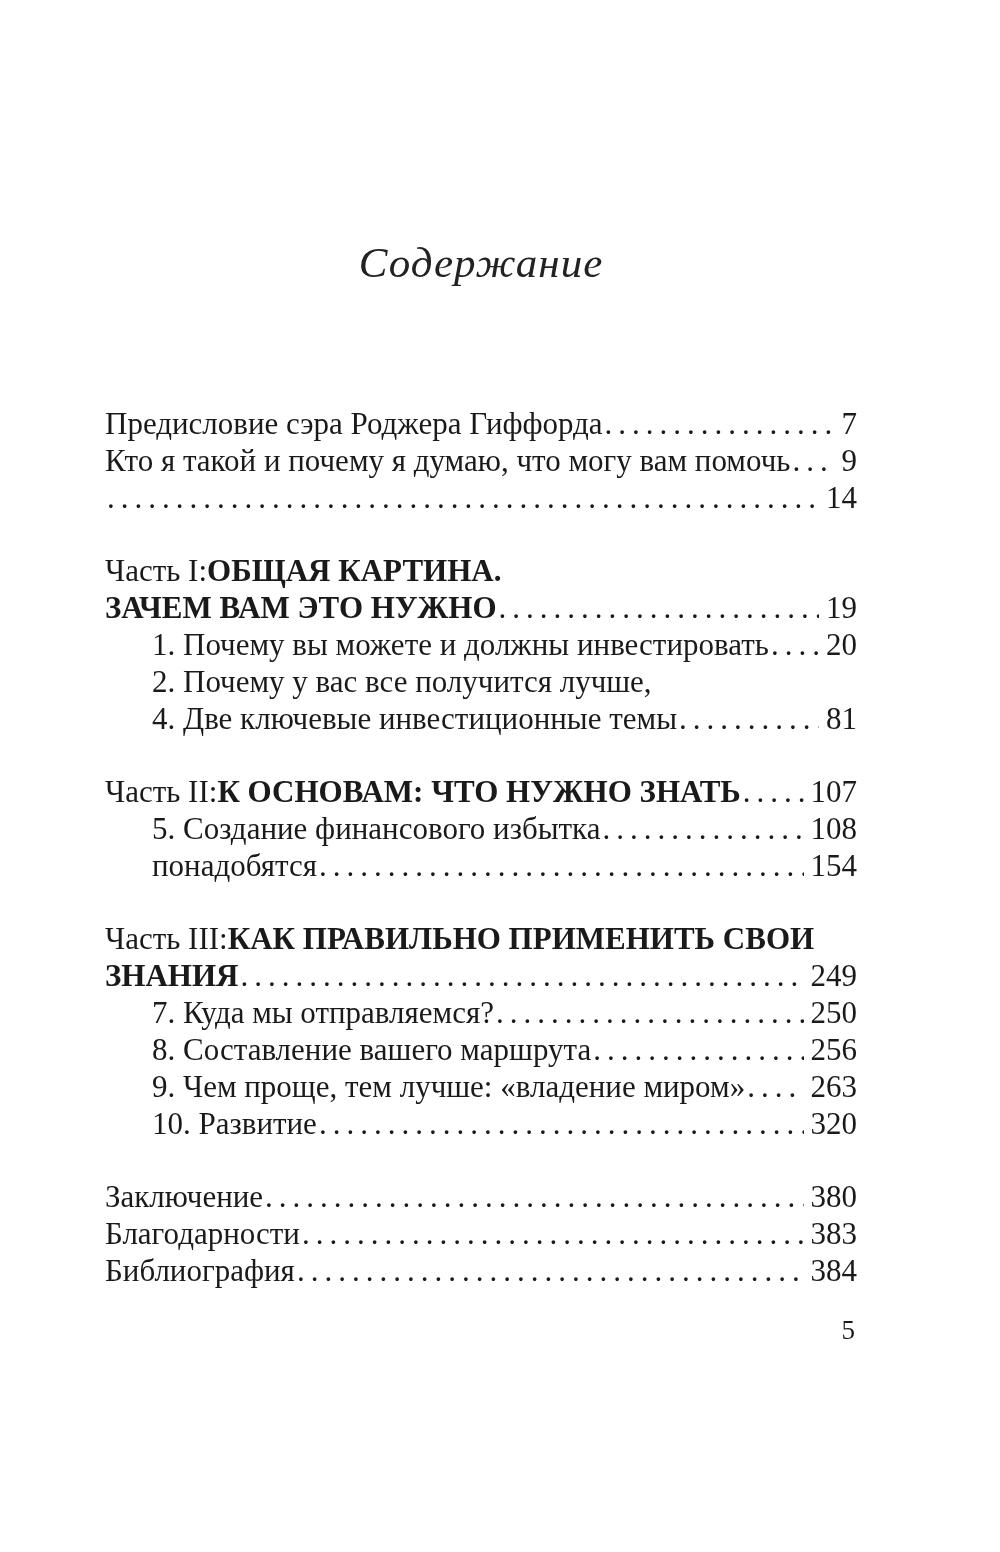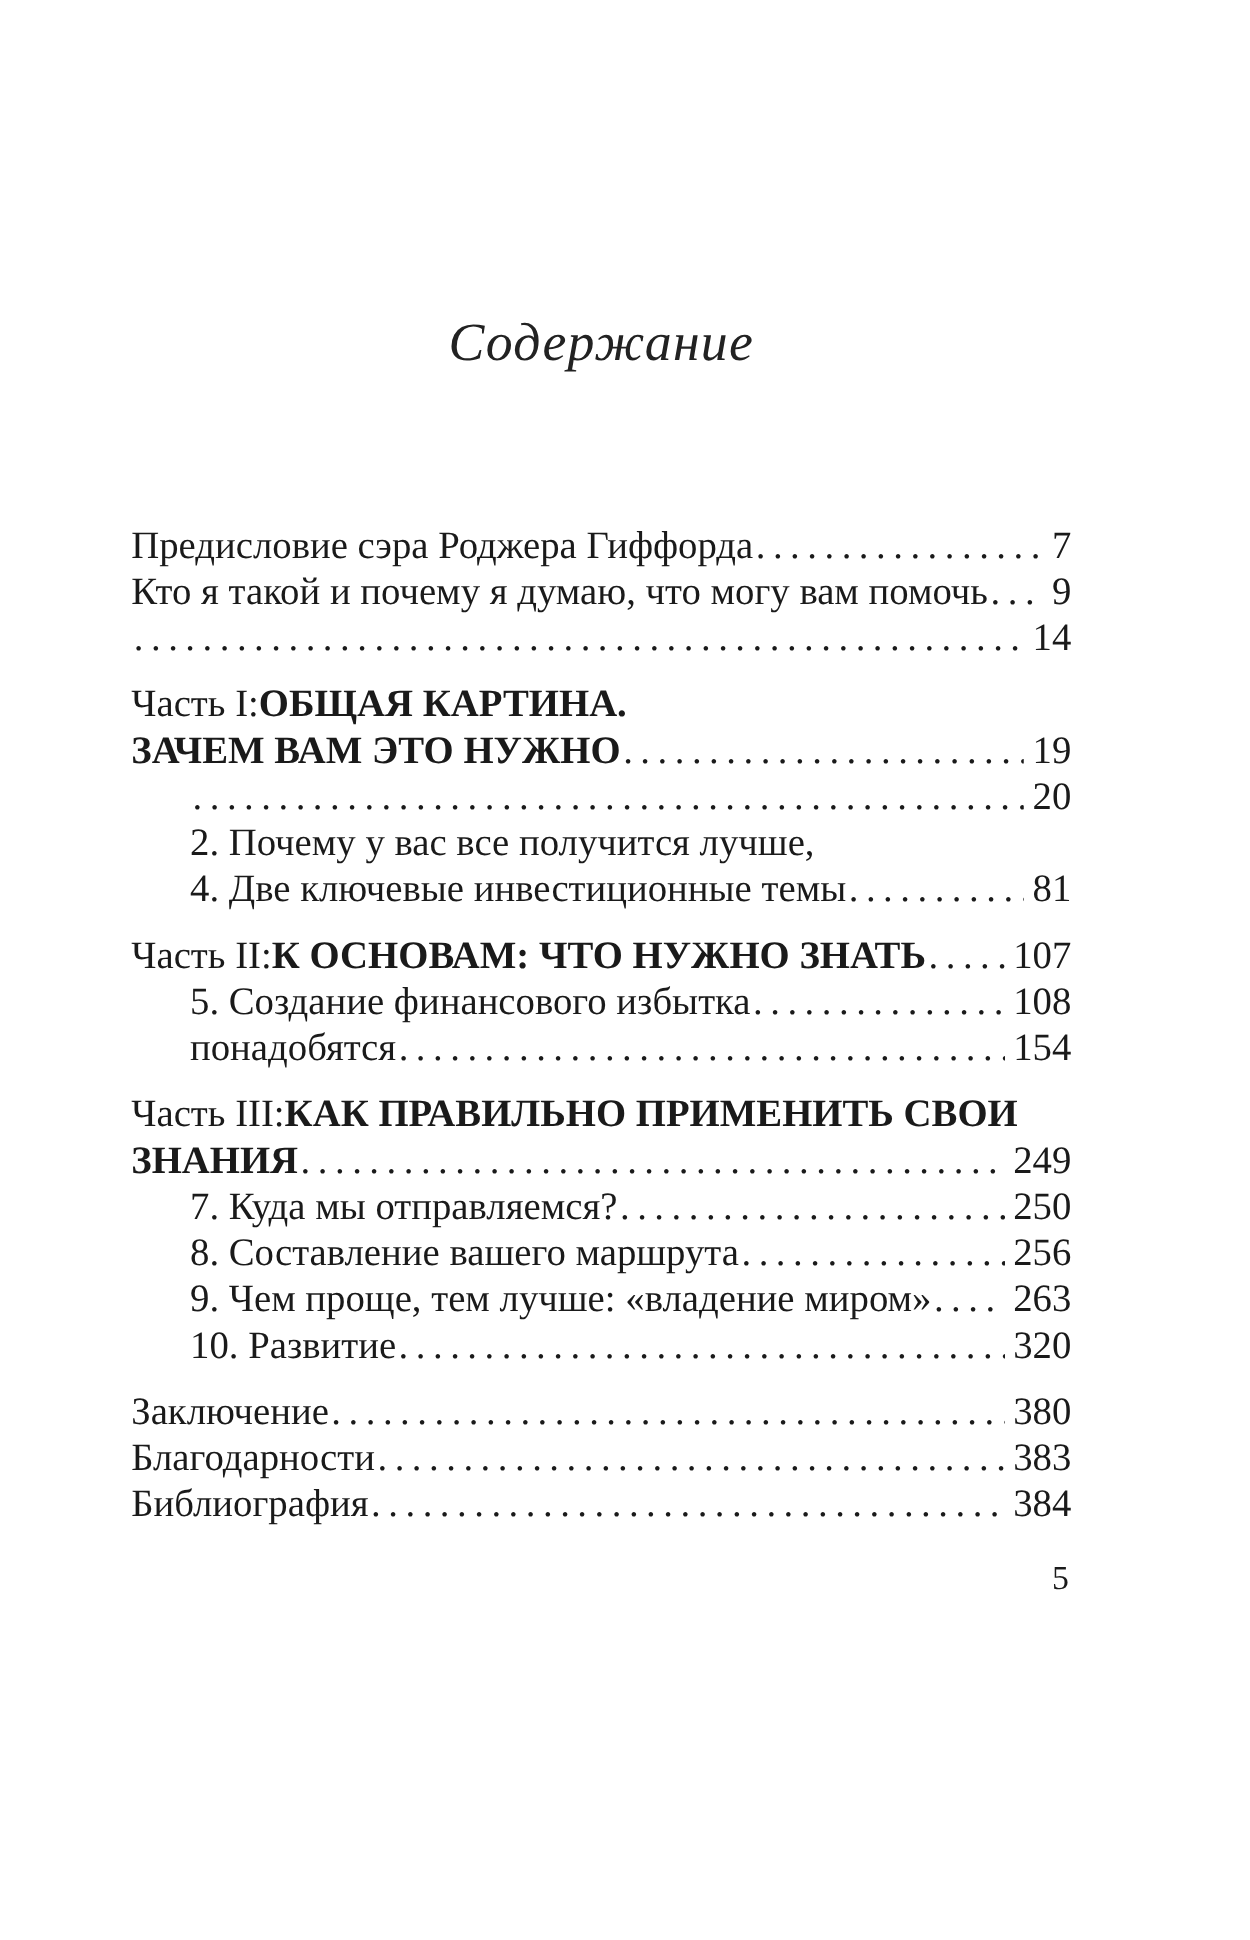--- a/index.html
+++ b/index.html
@@ -10,21 +10,21 @@
   body {
     width: 1000px;
     height: 1552px;
     position: relative;
     font-family: "Liberation Serif", "DejaVu Serif", serif;
     color: #1a1a1a;
   }
   .page {
     position: absolute;
     left: 105px;
-    top: 12px;
+    top: 0;
     width: 752px;
     height: 1314px;
   }
   .toc-title {
     margin-top: 238px;
     margin-bottom: 0;
     text-align: center;
     font-style: italic;
     font-weight: 400;
     font-size: 43px;
@@ -38,21 +38,21 @@
   }
   .row {
     display: flex;
     align-items: baseline;
     white-space: nowrap;
   }
   .row.indent {
     padding-left: 47px;
   }
   .row.gap {
-    margin-top: 16px;
+    margin-top: 36px;
   }
   .entry-text {
     flex: 0 0 auto;
   }
   .entry-bold {
     flex: 0 0 auto;
     font-weight: 700;
   }
   .leader {
     flex: 1 1 auto;
@@ -101,20 +101,21 @@
       <div class="row gap">
         <span class="entry-text">Часть I: </span>
         <span class="entry-bold">ОБЩАЯ КАРТИНА.</span>
       </div>
       <div class="row">
         <span class="entry-bold">ЗАЧЕМ ВАМ ЭТО НУЖНО</span>
         <span class="leader"></span>
         <span class="pagenum">19</span>
       </div>
       <div class="row indent">
+        <span class="entry-text">1. Почему вы можете и должны инвестировать</span>
         <span class="leader"></span>
         <span class="pagenum">20</span>
       </div>
       <div class="row indent">
         <span class="entry-text">2. Почему у вас все получится лучше,</span>
       </div>
       <div class="row indent">
         <span class="entry-text">4. Две ключевые инвестиционные темы</span>
         <span class="leader"></span>
         <span class="pagenum">81</span>

